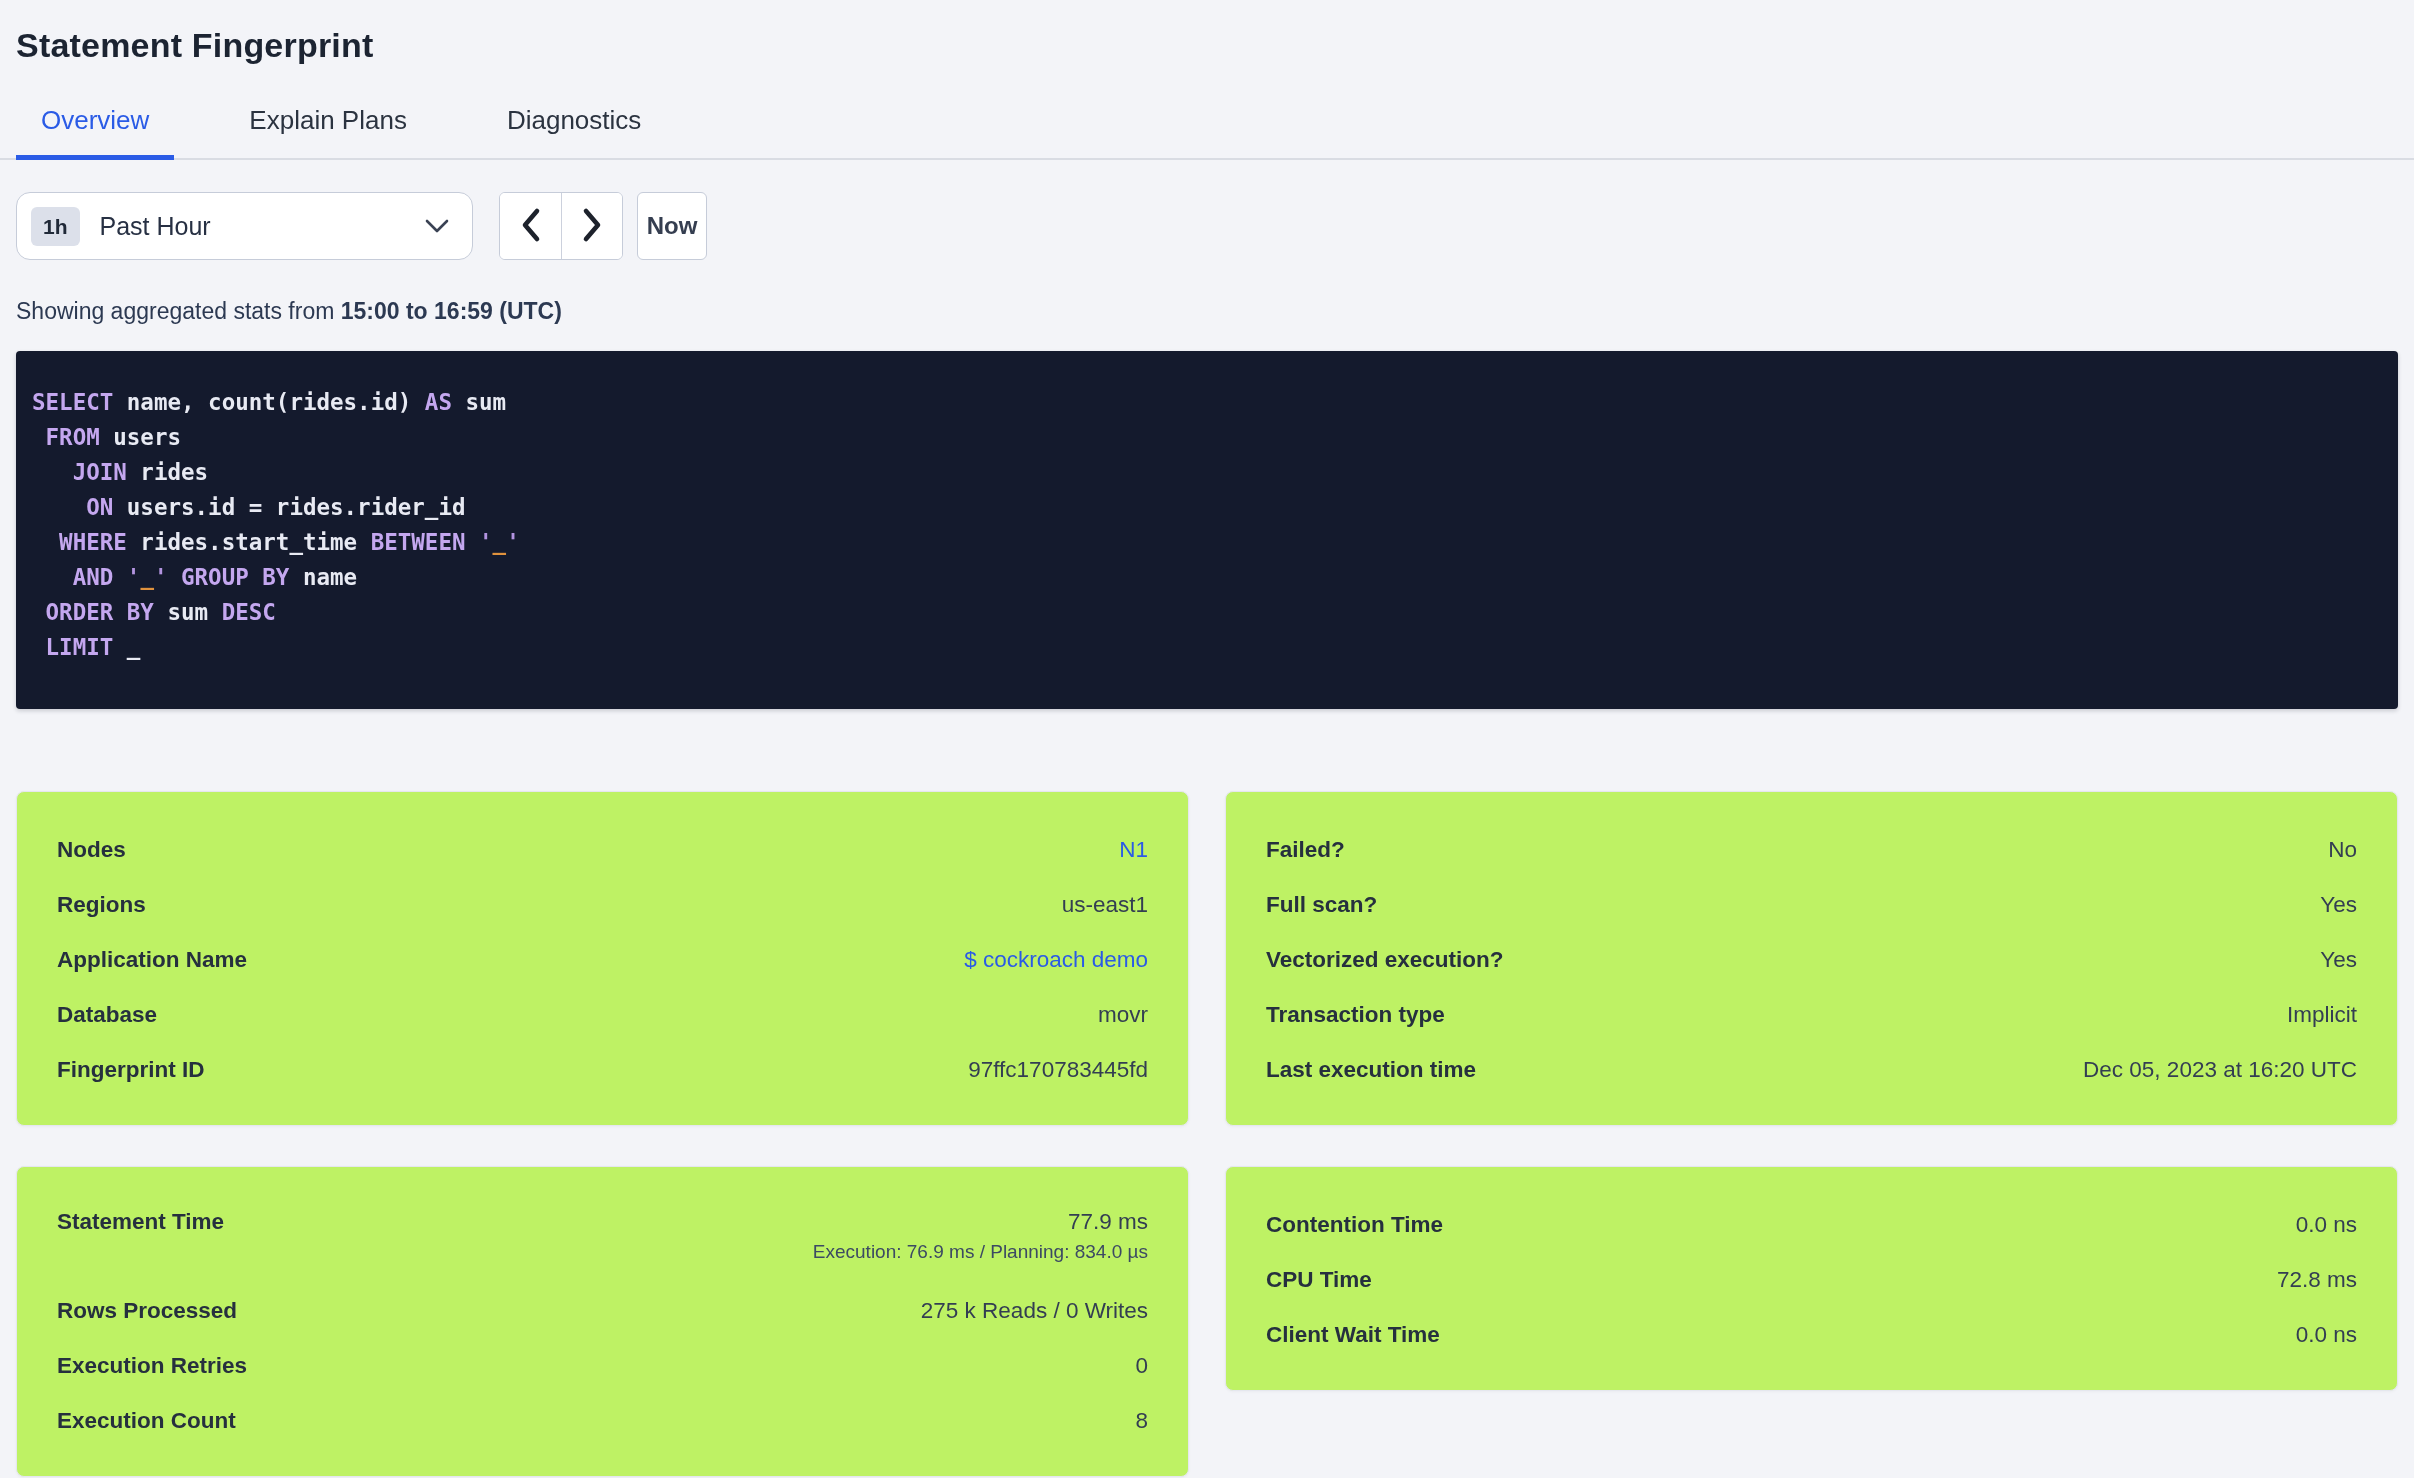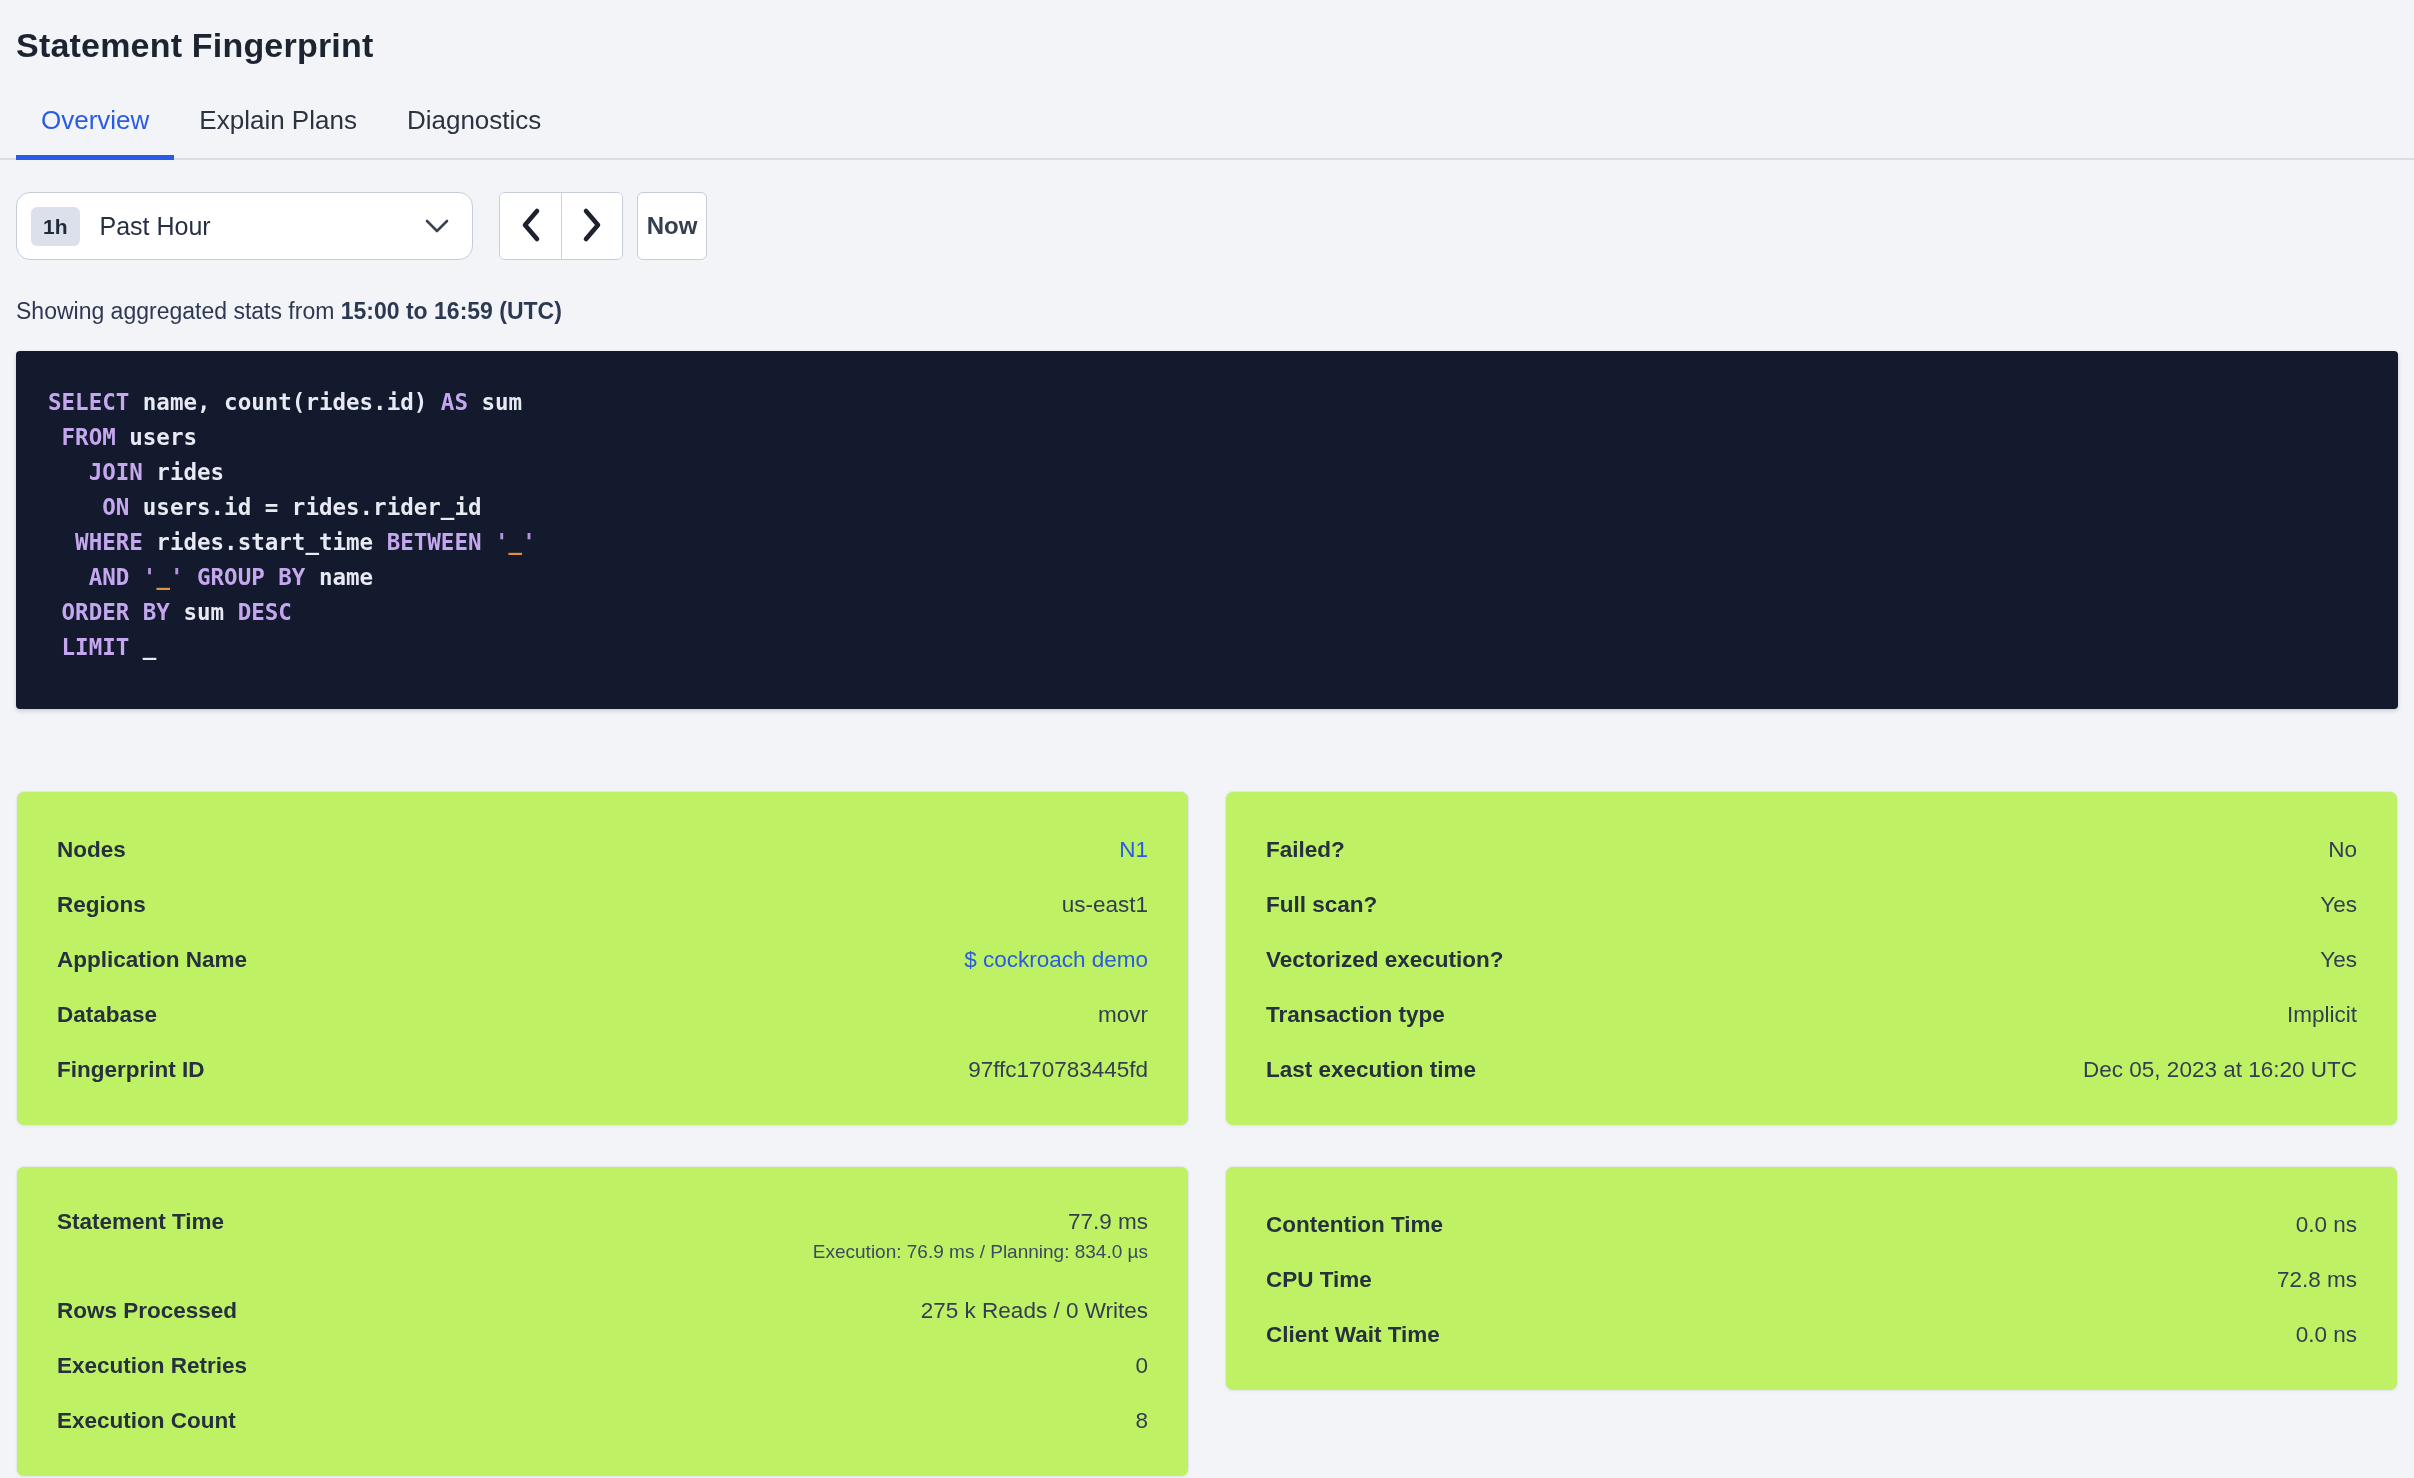--- a/index.html
+++ b/index.html
@@ -15,21 +15,21 @@
   
   .page-title {
     margin: 26px 0 0 0;
     font-size: 34px; font-weight: 700; color: #1c2432; letter-spacing: .2px;
   }
 
   
   .tabbar {
     margin: 32px -16px 0 -16px; padding: 0 16px;
     border-bottom: 2px solid #d9dce3;
-    display: flex; 
+    display: flex; gap: 50px;
   }
   .tab {
     appearance: none; background: none; border: none; cursor: pointer;
     font-family: inherit; font-size: 26px; color: #2b3340;
     padding: 8px 25px 19px 25px; margin-bottom: -2px;
     border-bottom: 5px solid transparent;
   }
   .tab.active { color: #2a5be6; border-bottom-color: #2a5be6; }
 
   
@@ -62,21 +62,21 @@
     font-family: inherit; font-size: 24px; font-weight: 600; color: #353e50;
   }
 
   
   .stats-line { margin-top: 38px; font-size: 23px; color: #2c3952; }
   .stats-line .bold { font-weight: 700; }
 
   
   .sql-box {
     margin-top: 26px; background: #141a2d; border-radius: 4px;
-    padding: 34px 34px 44px 32px;
+    padding: 34px 34px 44px 16px;
     box-shadow: 0 2px 4px rgba(20,26,45,.18);
   }
   .sql-box pre {
     margin: 0; font-family: "DejaVu Sans Mono", monospace;
     font-size: 22.5px; line-height: 35px; font-weight: 700; color: #e8eaf3;
   }
   .tok-kw { color: #c4a7ef; }
   .tok-pl { color: #e8eaf3; }
   .tok-q  { color: #b394e0; }
   .tok-ph { color: #e0923d; }

